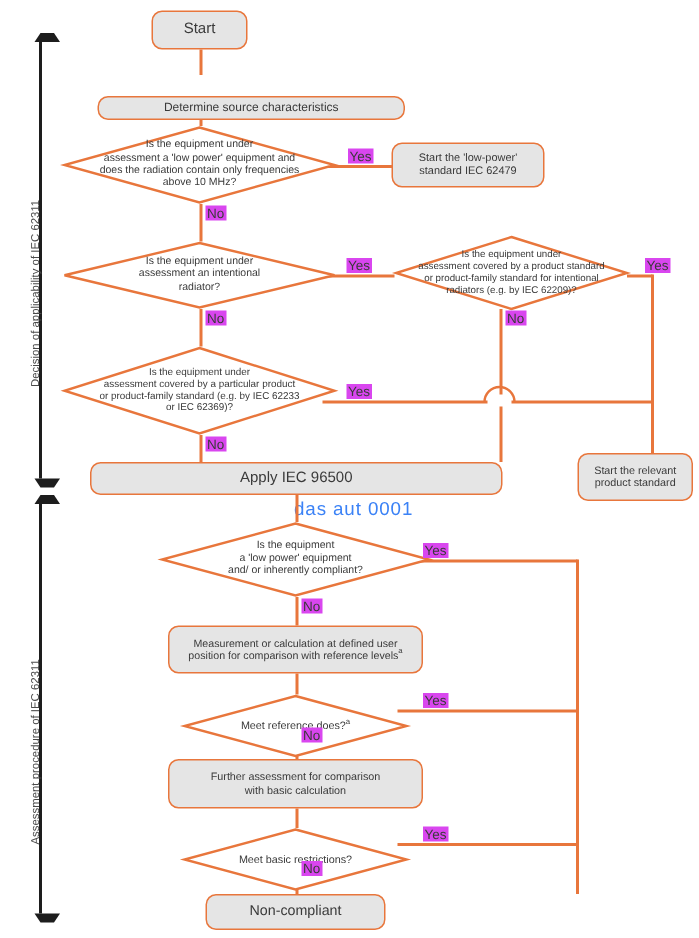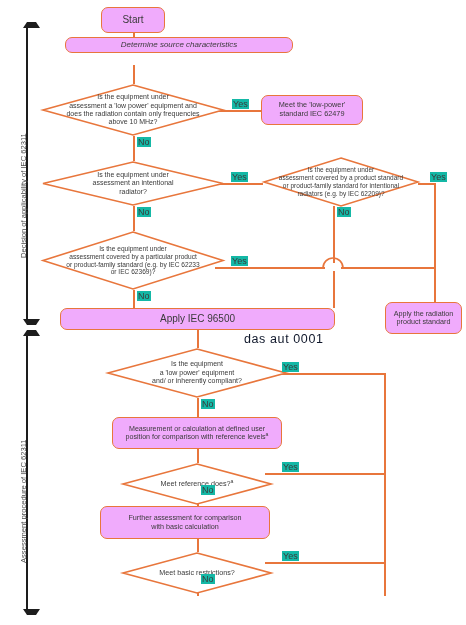--- a/index.html
+++ b/index.html
@@ -19,41 +19,41 @@
     box-sizing:border-box;
     display:flex;align-items:center;justify-content:center;
     text-align:center;
     color:#3a3a3a;
     line-height:1.18;
     z-index:4;
   }
   .rbox{
     border:1.6px solid #e8763c;
     border-radius:7px;
-    background:#f0abfc;
+    background:#e5e5e5;
   }
   
   .diamond{
     position:absolute;
     z-index:4;
   }
   .diamond svg{position:absolute;left:0;top:0;overflow:visible;}
   .diamond .dtext{
     position:absolute;left:0;top:0;width:100%;height:100%;
     display:flex;align-items:center;justify-content:center;
     text-align:center;color:#3a3a3a;line-height:1.2;
     z-index:2;
   }
   
   .ln{position:absolute;background:#e8763c;z-index:2;}
   .lnh{height:1.6px;}
   .lnv{width:1.6px;}
   .lbl{
     position:absolute;color:#3a3a3a;z-index:5;
-    background:#14b8a6;padding:0 1px;white-space:nowrap;text-align:center;
+    background:#d946ef;padding:0 1px;white-space:nowrap;text-align:center;
   }
   
   .hop{position:absolute;z-index:3;}
   
   .scale{position:absolute;z-index:3;}
   .scale .bar{position:absolute;left:3.4px;top:6px;bottom:6px;width:1.5px;background:#1d1d1d;}
   .scale .cap{
     position:absolute;left:0;width:8.5px;height:0;
     border-left:4.25px solid transparent;
     border-right:4.25px solid transparent;
@@ -63,25 +63,24 @@
   .vlabel{
     position:absolute;
     color:#4a4a4a;
     white-space:nowrap;
     transform-origin:0 0;
     transform:rotate(-90deg);
     z-index:3;
   }
   .wm{
     position:absolute;
-    color:#0f172a;
+    color:#3b82f6;
     letter-spacing:.6px;
     z-index:1;
     white-space:nowrap;
-    margin-left:48px;
   }
   sup{font-size:.72em;vertical-align:super;line-height:0;}
 </style>
 </head>
 <body>
 
 <div id="page">
 
   <div class="scale" style="left:23px;top:22px;width:8.5px;height:303px;">
     <div class="cap up"></div>
@@ -155,39 +154,39 @@
   <div class="lbl" style="left:137px;top:291px;font-size:9px;">No</div>
   <div class="lbl" style="left:282px;top:362px;font-size:9px;">Yes</div>
   <div class="lbl" style="left:201px;top:399px;font-size:9px;">No</div>
   <div class="lbl" style="left:282px;top:462px;font-size:9px;">Yes</div>
   <div class="lbl" style="left:201px;top:485px;font-size:9px;">No</div>
   <div class="lbl" style="left:282px;top:551px;font-size:9px;">Yes</div>
   <div class="lbl" style="left:201px;top:574px;font-size:9px;">No</div>
 
   <div class="node rbox" style="left:101px;top:7px;width:64px;height:26px;font-size:10px;">Start</div>
 
-  <div class="node rbox" style="left:65px;top:37px;width:228px;height:16px;font-size:8px;font-style:italic;">Determine source characteristics</div>
+  <div class="node rbox" style="left:65px;top:64px;width:205px;height:16px;font-size:8px;">Determine source characteristics</div>
 
   <div class="diamond" style="left:42px;top:84px;width:182px;height:52px;">
     <svg width="182" height="52" viewBox="0 0 182 52">
       <polygon points="91,1 181,26 91,51 1,26" fill="#ffffff" stroke="#e8763c" stroke-width="1.6"></polygon>
     </svg>
     <div class="dtext" style="font-size:7px;">
       <div>
         <div>Is the equipment under</div>
         <div>assessment a 'low power' equipment and</div>
         <div>does the radiation contain only frequencies</div>
         <div>above 10 MHz?</div>
       </div>
     </div>
   </div>
 
   <div class="node rbox" style="left:261px;top:95px;width:102px;height:30px;font-size:7.3px;">
     <div>
-      <div>Meet the 'low-power'</div>
+      <div>Start the 'low-power'</div>
       <div>standard IEC 62479</div>
     </div>
   </div>
 
   <div class="diamond" style="left:42px;top:161px;width:182px;height:45px;">
     <svg width="182" height="45" viewBox="0 0 182 45">
       <polygon points="91,1 181,22.5 91,44 1,22.5" fill="#ffffff" stroke="#e8763c" stroke-width="1.6"></polygon>
     </svg>
     <div class="dtext" style="font-size:7px;">
       <div>
@@ -223,21 +222,21 @@
         <div>or product-family standard (e.g. by IEC 62233</div>
         <div>or IEC 62369)?</div>
       </div>
     </div>
   </div>
 
   <div class="node rbox" style="left:60px;top:308px;width:275px;height:22px;font-size:10px;">Apply IEC 96500</div>
 
   <div class="node rbox" style="left:385px;top:302px;width:77px;height:32px;font-size:7.2px;">
     <div>
-      <div>Apply the radiation</div>
+      <div>Start the relevant</div>
       <div>product standard</div>
     </div>
   </div>
 
   <div class="diamond" style="left:107px;top:348px;width:180px;height:50px;">
     <svg width="180" height="50" viewBox="0 0 180 50">
       <polygon points="90,1 179,25 90,49 1,25" fill="#ffffff" stroke="#e8763c" stroke-width="1.6"></polygon>
     </svg>
     <div class="dtext" style="font-size:7px;">
       <div>
@@ -259,31 +258,32 @@
 
   <div class="diamond" style="left:122px;top:463px;width:150px;height:42px;">
     <svg width="150" height="42" viewBox="0 0 150 42">
       <polygon points="75,1 149,21 75,41 1,21" fill="#ffffff" stroke="#e8763c" stroke-width="1.6"></polygon>
     </svg>
     <div class="dtext" style="font-size:7.2px;">
       <div><span>Meet reference does?</span><sup>a</sup></div>
     </div>
   </div>
 
-  <div class="node rbox" style="left:100px;top:506px;width:170px;height:33px;font-size:7.2px;align-items:center;">
+  <div class="node rbox" style="left:112px;top:506px;width:170px;height:33px;font-size:7.2px;align-items:center;">
     <div>
       <div>Further assessment for comparison</div>
       <div>with basic calculation</div>
     </div>
   </div>
 
   <div class="diamond" style="left:122px;top:552px;width:150px;height:42px;text-decoration:underline;">
     <svg width="150" height="42" viewBox="0 0 150 42">
       <polygon points="75,1 149,21 75,41 1,21" fill="#ffffff" stroke="#e8763c" stroke-width="1.6"></polygon>
     </svg>
     <div class="dtext" style="font-size:7.2px;">
       <div>Meet basic restrictions?</div>
     </div>
   </div>
 
+  <div class="node rbox" style="left:137px;top:596px;width:120px;height:24px;font-size:9.5px;">Non-compliant</div>
 
 
 </div>
 
 </body></html>

